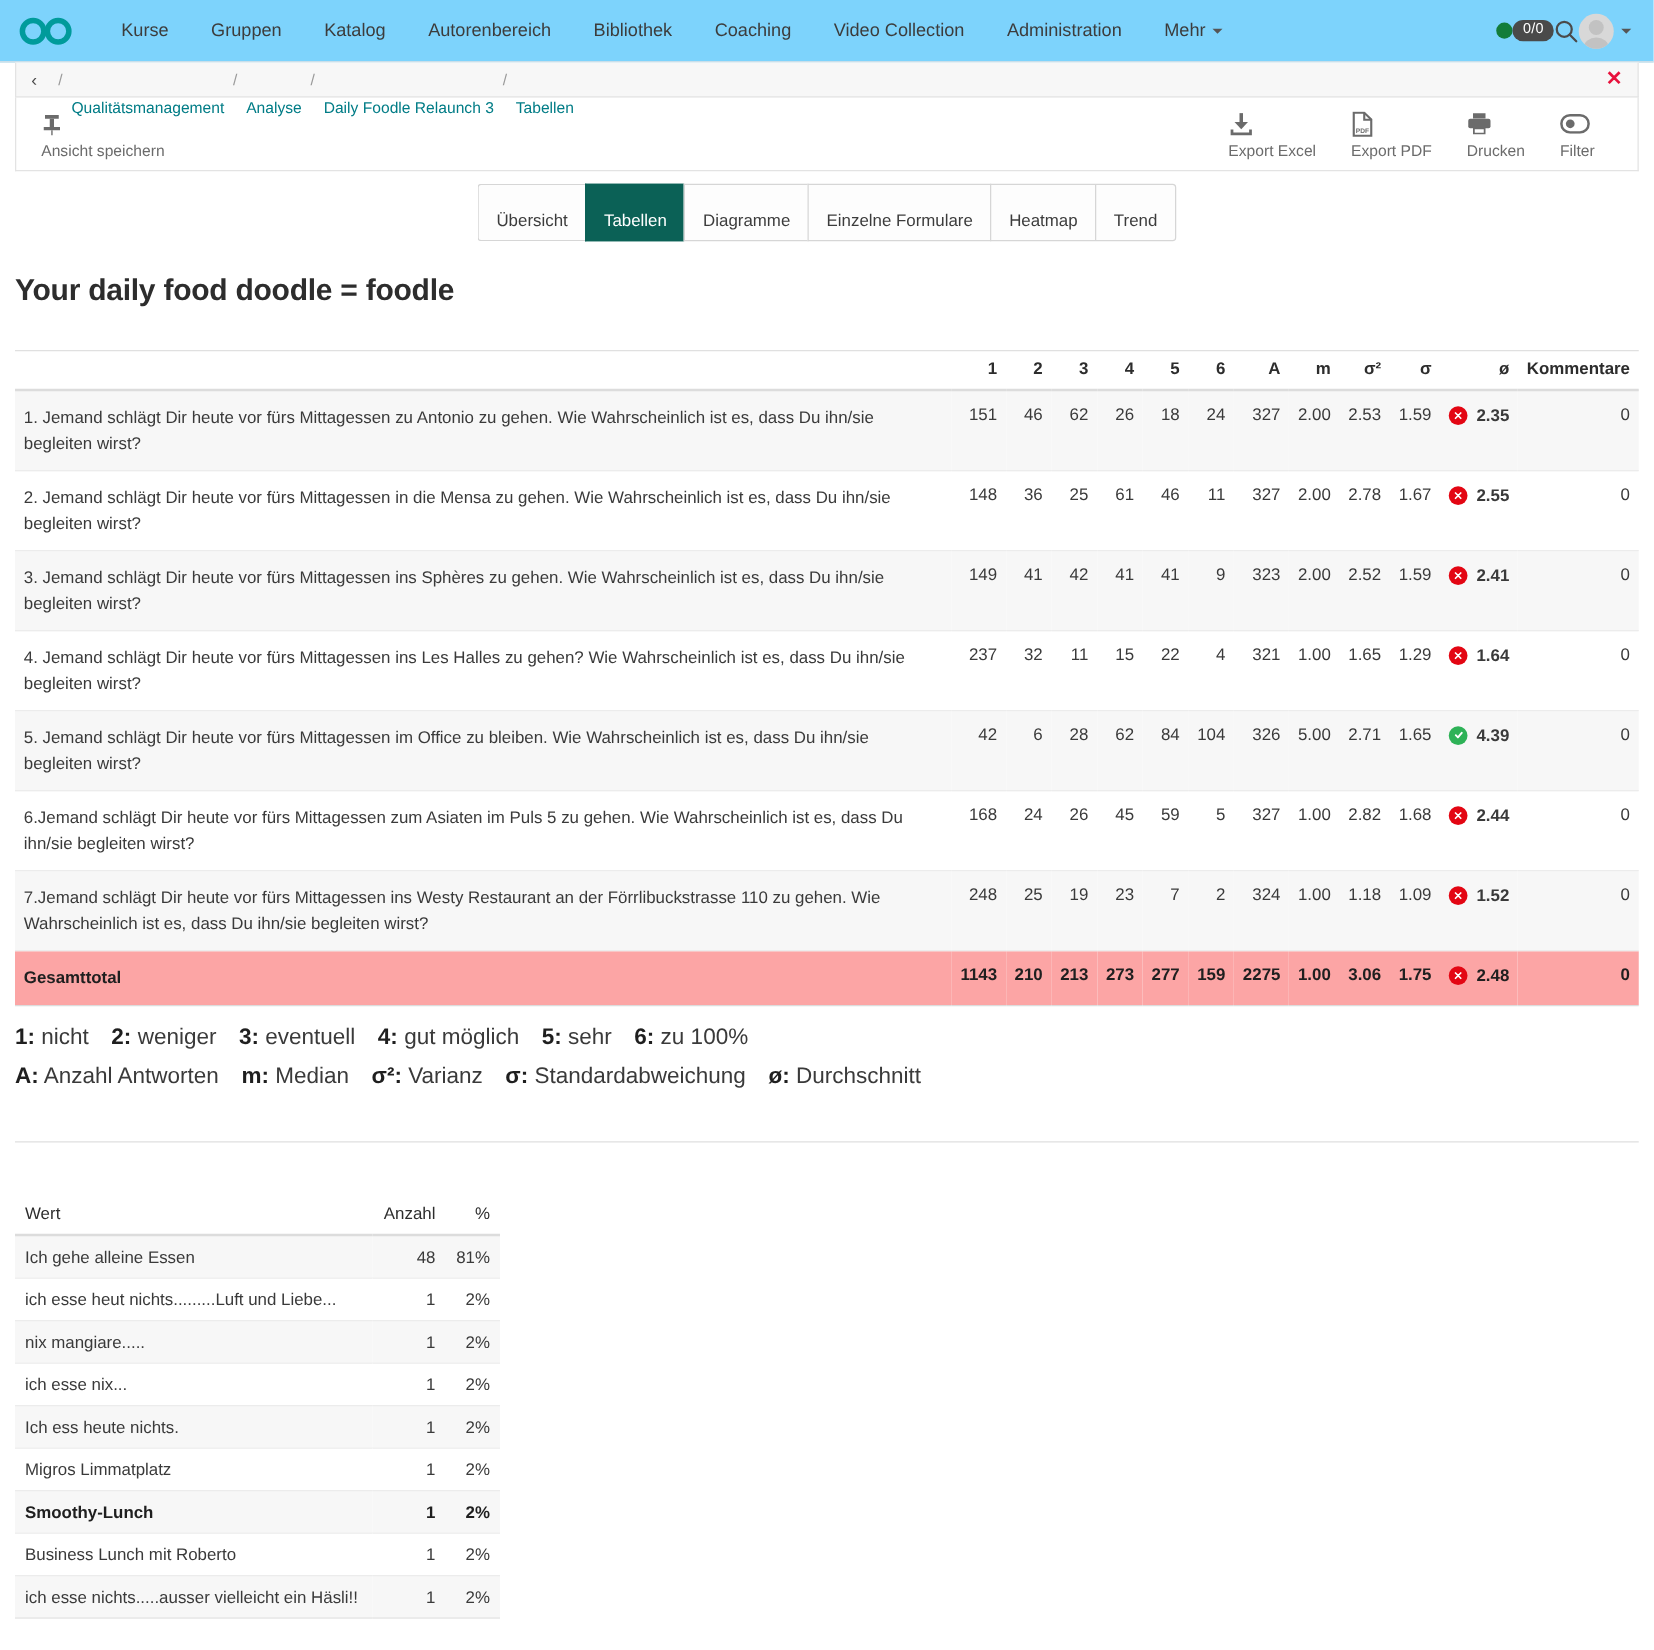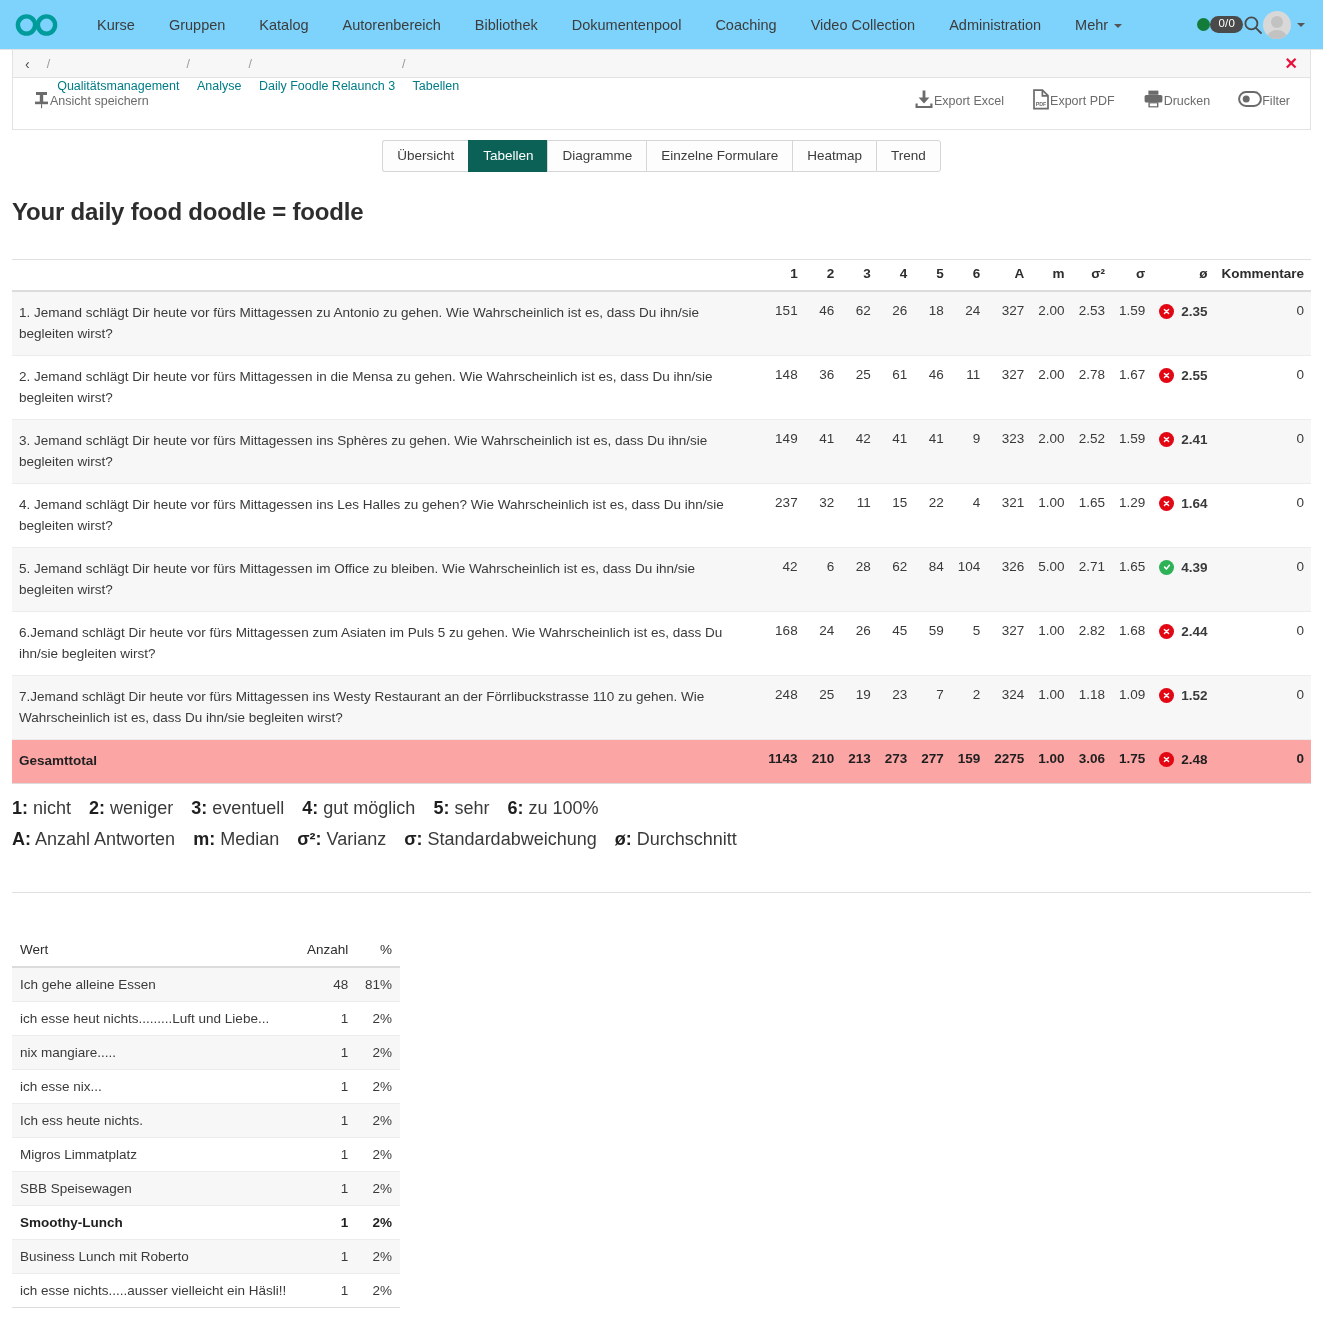--- a/index.html
+++ b/index.html
@@ -97,33 +97,33 @@
     border-left: 1px solid #e3e3e3;
     border-right: 1px solid #e3e3e3;
     border-bottom: 1px solid #e3e3e3;
     background: #ffffff;
     display: flex;
     align-items: flex-start;
     padding: 8px 6px 6px;
     min-height: 52px;
   }
   .tool {
-    display: flex; align-items: center;
+    display: flex; flex-direction: column; align-items: flex-start;
     padding: 2px 14px 2px; cursor: pointer; color: #6b6b6b;
     font-size: 12.5px; min-width: 70px;
   }
   .tool .glyph { height: 22px; display: flex; align-items: center; justify-content: center; margin-bottom: 4px; }
   .tools-right { margin-left: auto; display: flex; }
 
   
   .tabwrap { display: flex; justify-content: center; margin-top: 10px; }
   .tabs { display: flex; }
   .tab {
     font-size: 13.5px;
-    padding: 7px 14px 8px;
+    padding: 21px 14px 8px;
     border: 1px solid #d6d6d6;
     border-right: none;
     background: #fdfdfd;
     color: #3c3c3c;
     cursor: pointer;
     white-space: nowrap;
   }
   .tab:first-child { border-radius: 3px 0 0 3px; }
   .tab:last-child { border-right: 1px solid #d6d6d6; border-radius: 0 3px 3px 0; }
   .tab.active { background: #0b6156; color: #ffffff; border-color: #0b6156; }
@@ -192,21 +192,20 @@
         <circle cx="32.5" cy="13" r="8.6"></circle>
       </g>
     </svg>
   </div>
   <div class="nav-items">
     <div class="nav-item"><span>Kurse</span></div>
     <div class="nav-item"><span>Gruppen</span></div>
     <div class="nav-item"><span>Katalog</span></div>
     <div class="nav-item"><span>Autorenbereich</span></div>
     <div class="nav-item"><span>Bibliothek</span></div>
-    <div class="nav-item"><span>Dokumentenpool</span></div>
     <div class="nav-item"><span>Coaching</span></div>
     <div class="nav-item"><span>Video Collection</span></div>
     <div class="nav-item"><span>Administration</span></div>
     <div class="nav-item"><span>Mehr</span><span class="caret"></span></div>
   </div>
   <div class="nav-right">
     <span class="status-dot"></span>
     <span class="badge-count">0/0</span>
     <span class="icon-btn">
       <svg width="20" height="20" viewBox="0 0 20 20" aria-hidden="true">
@@ -555,25 +554,20 @@
         <tr>
           <td class="w">Ich ess heute nichts.</td>
           <td>1</td>
           <td>2%</td>
         </tr>
         <tr>
           <td class="w">Migros Limmatplatz</td>
           <td>1</td>
           <td>2%</td>
         </tr>
-        <tr>
-          <td class="w">SBB Speisewagen</td>
-          <td>1</td>
-          <td>2%</td>
-        </tr>
         <tr class="bold">
           <td class="w">Smoothy-Lunch</td>
           <td>1</td>
           <td>2%</td>
         </tr>
         <tr>
           <td class="w">Business Lunch mit Roberto</td>
           <td>1</td>
           <td>2%</td>
         </tr>

